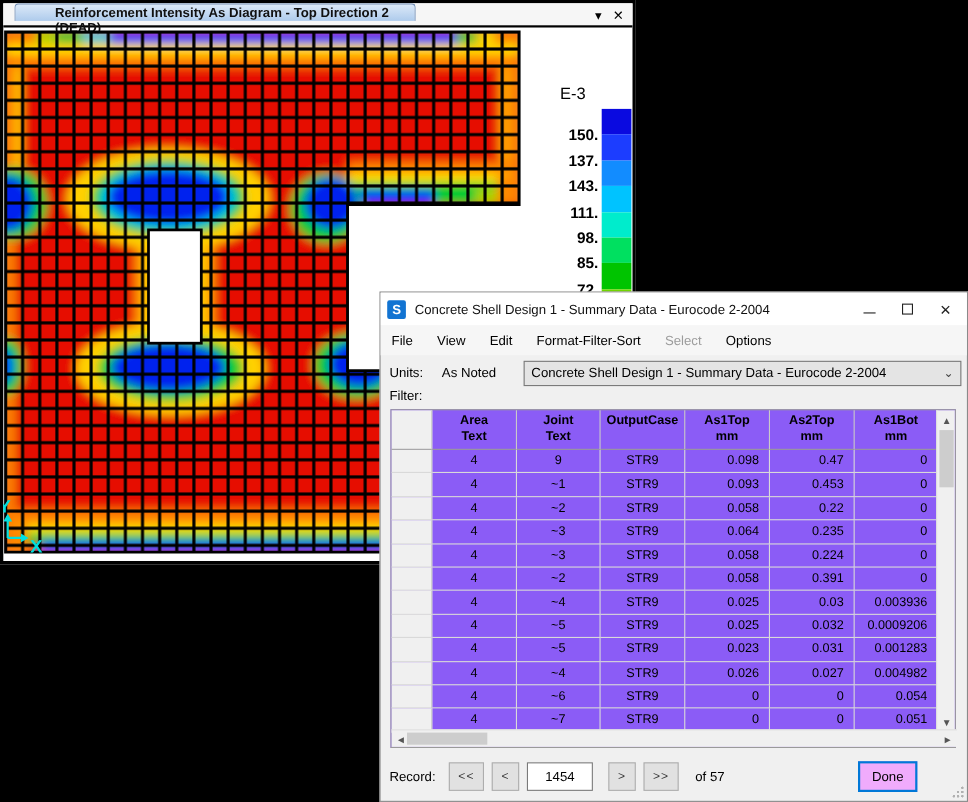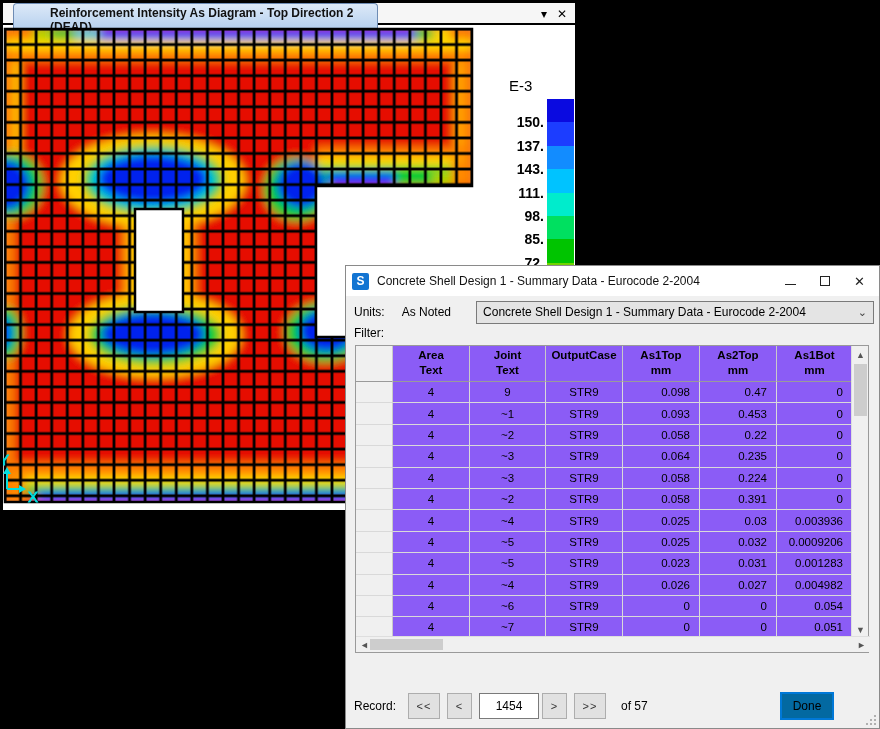--- a/index.html
+++ b/index.html
@@ -4,23 +4,23 @@
 <style>
   html,body{margin:0;padding:0;background:#000;}
   *{box-sizing:border-box;}
   .stage{position:relative;width:880px;height:729px;background:#000;overflow:hidden;
          font-family:"Liberation Sans",sans-serif;color:#000;}
 
   
   .bg-window{position:absolute;left:0;top:0;width:578px;height:513px;background:#fff;
              border:3px solid #000;}
   .bg-titlebar{position:relative;height:22px;background:#f6f6f6;border-bottom:2px solid #000;}
-  .bg-tab{position:absolute;left:10px;top:0;width:365px;height:32px;
+  .bg-tab{position:absolute;left:10px;top:0;width:365px;height:16px;
           background:linear-gradient(#dce9f8,#aecbec);border:1px solid #6e8cb4;border-bottom:none;
-          border-radius:4px 4px 0 0;display:flex;align-items:center;justify-content:center;
+          border-radius:4px 4px 0 0;display:flex;align-items:flex-start;justify-content:center;
           font-size:12px;font-weight:bold;color:#111;padding-left:36px;}
   .bg-titlebar-btns{position:absolute;right:8px;top:0;height:22px;display:flex;align-items:center;gap:10px;
           font-size:12px;color:#000;}
   .bg-titlebar-btns span{cursor:default;line-height:1;}
   .plot-svg{position:absolute;left:0px;top:24px;}
 
   
   .legend{position:absolute;left:506px;top:74px;width:68px;}
   .legend-exp{font-size:15px;text-align:left;padding-right:2px;height:22px;}
   .legend-flex{display:flex;}
@@ -77,26 +77,26 @@
   .hs-left{left:0;} .hs-right{right:0;}
   .hs-thumb{position:absolute;left:14px;top:2px;width:73px;height:11px;background:#cdcdcd;}
 
   .record-bar{position:absolute;left:0;bottom:8px;width:100%;height:28px;display:flex;align-items:center;
               padding-left:8px;font-size:12px;}
   .rec-label{margin-right:12px;}
   .rec-btn{width:32px;height:26px;background:#e1e1e1;border:1px solid #adadad;display:flex;align-items:center;
            justify-content:center;font-size:11px;color:#333;margin-right:7px;letter-spacing:1px;}
   .rec-btn.narrow{width:25px;}
   .rec-input{width:60px;height:26px;border:1px solid #7a7a7a;background:#fff;text-align:center;font-size:12px;
-             font-family:"Liberation Sans",sans-serif;margin-right:3px;}
+             font-family:"Liberation Sans",sans-serif;margin-right:14px;}
   .rec-of{margin:0 0 0 8px;white-space:nowrap;}
   .btn{height:28px;background:#e1e1e1;border:1px solid #adadad;display:flex;align-items:center;justify-content:center;
        font-size:12px;}
   .btn-add{width:113px;margin-left:-10px;}
-  .btn-done{position:absolute;right:45px;width:54px;height:28px;background:#0369a1;border:2px solid #0078d7;}
+  .btn-done{position:absolute;right:45px;width:54px;height:28px;background:#f0abfc;border:2px solid #0078d7;}
   .resize-grip{position:absolute;right:3px;bottom:3px;width:10px;height:10px;
       background:
         radial-gradient(circle at 9px 1px,#b0b0b0 1.2px,transparent 1.3px),
         radial-gradient(circle at 9px 5px,#b0b0b0 1.2px,transparent 1.3px),
         radial-gradient(circle at 5px 5px,#b0b0b0 1.2px,transparent 1.3px),
         radial-gradient(circle at 9px 9px,#b0b0b0 1.2px,transparent 1.3px),
         radial-gradient(circle at 5px 9px,#b0b0b0 1.2px,transparent 1.3px),
         radial-gradient(circle at 1px 9px,#b0b0b0 1.2px,transparent 1.3px);}
 </style>
 </head>
@@ -229,20 +229,28 @@
     <div class="dlg-titlebar">
       <div class="app-icon">S</div>
       <div class="dlg-title">Concrete Shell Design 1 - Summary Data - Eurocode 2-2004</div>
       <div class="win-btns">
         <div class="win-btn-min"></div>
         <div class="win-btn-max"></div>
         <div class="win-btn-close">✕</div>
       </div>
     </div>
 
+    <div class="menubar">
+      <span class="menu-item">File</span>
+      <span class="menu-item">View</span>
+      <span class="menu-item">Edit</span>
+      <span class="menu-item">Format-Filter-Sort</span>
+      <span class="menu-item disabled">Select</span>
+      <span class="menu-item">Options</span>
+    </div>
 
     <div class="units-row">
       <span class="units-label">Units:</span>
       <span class="units-value">As Noted</span>
       <div class="combo">
         <span class="combo-text">Concrete Shell Design 1 - Summary Data - Eurocode 2-2004</span>
         <span class="combo-chevron">⌄</span>
       </div>
     </div>
     <div class="filter-row">

